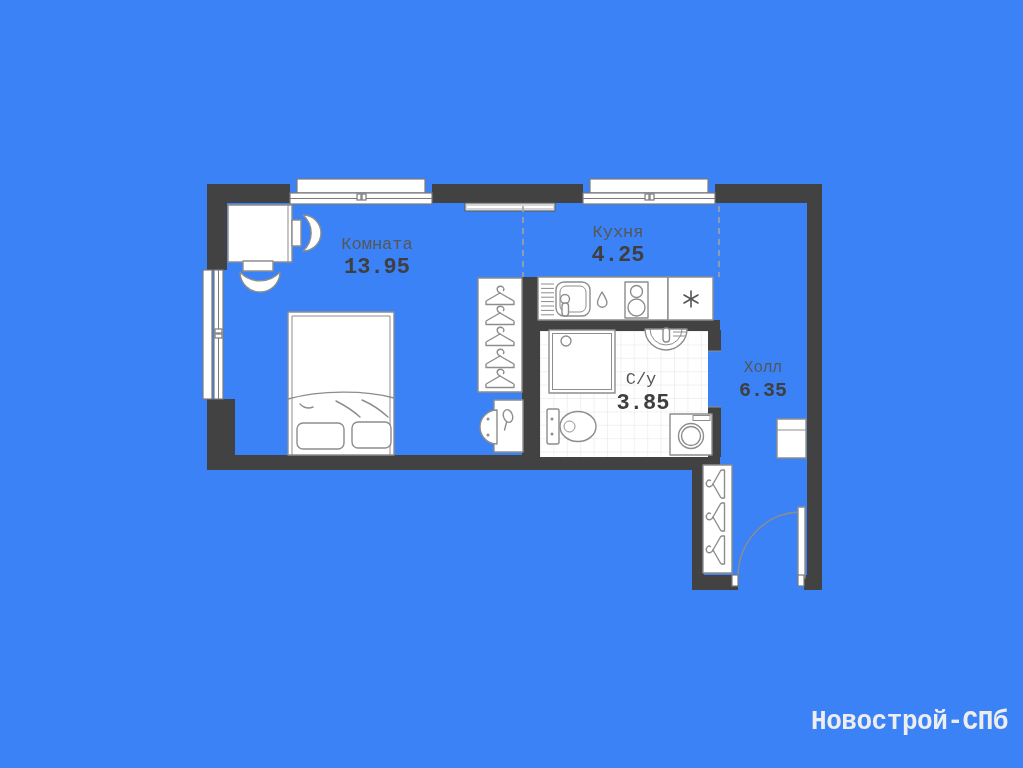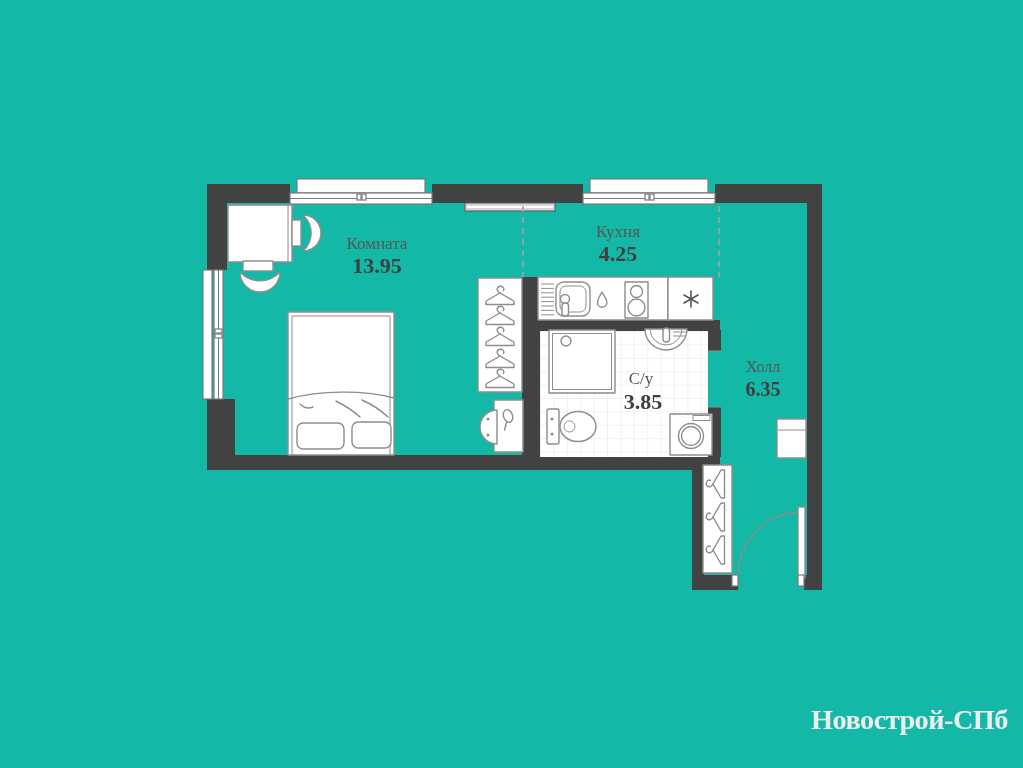--- a/index.html
+++ b/index.html
@@ -1,17 +1,17 @@
 <!DOCTYPE html>
 <html><head>
 <meta charset="utf-8">
 <style>
   html,body{margin:0;padding:0;background:#ffffff;}
-  .stage{position:relative;width:1023px;height:768px;background:#14b8a6;overflow:hidden;
-         font-family:Liberation Serif, serif;}
+  .stage{position:relative;width:1023px;height:768px;background:#3b82f6;overflow:hidden;
+         font-family:Liberation Mono, monospace;}
   svg{position:absolute;left:0;top:0;}
   .wall{fill:#424242;stroke:none;}
   .furn{fill:#ffffff;stroke:#8d8d8d;stroke-width:1.4;stroke-linecap:round;stroke-linejoin:round;}
   .furn-nf{fill:none;stroke:#8d8d8d;stroke-width:1.4;stroke-linecap:round;stroke-linejoin:round;}
   .thin{fill:none;stroke:#8d8d8d;stroke-width:1;}
   .winbox{fill:#ffffff;stroke:#7a7a7a;stroke-width:1.2;}
   .winline{stroke:#7a7a7a;stroke-width:1;}
   .dash{stroke:#a3a3a3;stroke-width:1.6;stroke-dasharray:6 5;fill:none;}
   .room-name{font-size:17px;fill:#565656;font-weight:500;text-anchor:middle;}
   .room-name-sm{font-size:16px;fill:#565656;font-weight:500;text-anchor:middle;}

